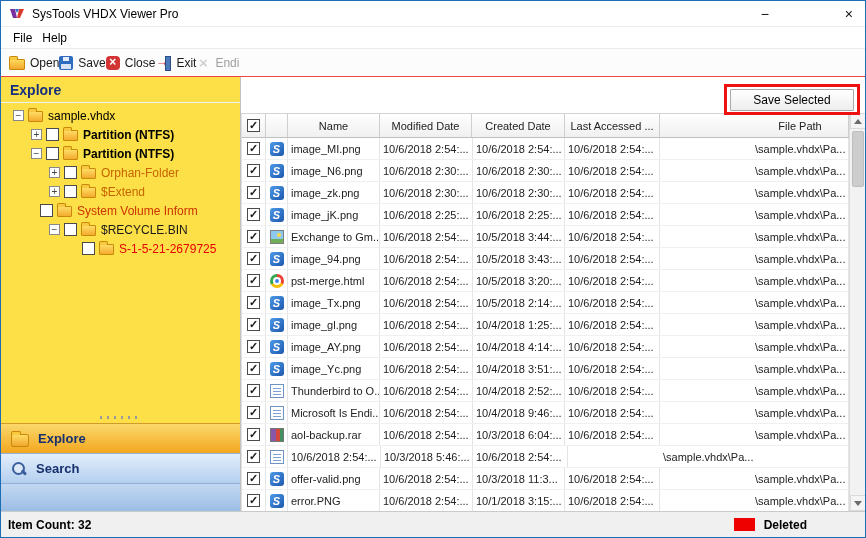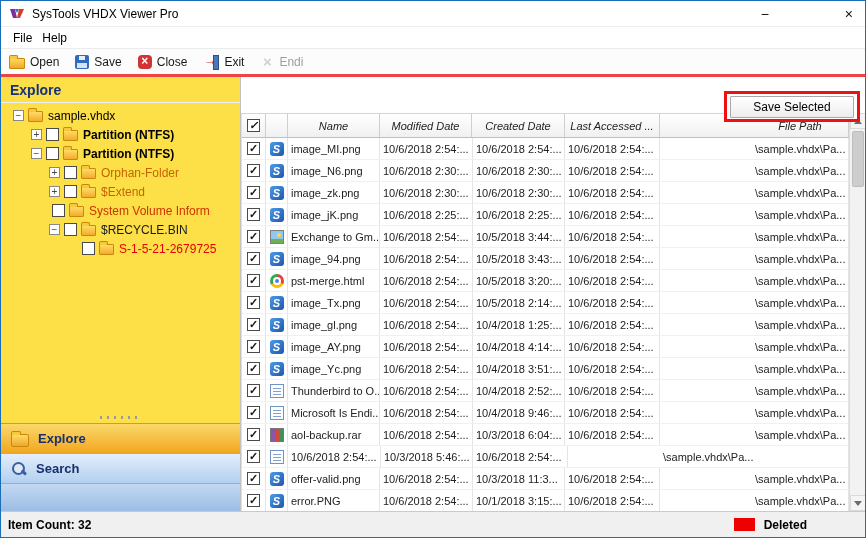--- a/index.html
+++ b/index.html
@@ -11,21 +11,21 @@
   .app-logo { width:16px; height:16px; margin-right:7px; flex:0 0 auto; }
   .title { font-size:12px; color:#000; }
   .win-controls { margin-left:auto; display:flex; align-items:center; gap:76px; }
   .win-btn { font-size:14px; color:#111; cursor:default; line-height:14px; }
 
   
   .menubar { height:22px; flex:0 0 auto; display:flex; align-items:center; gap:10px; padding-left:12px; background:#fff; border-bottom:1px solid #ebebeb; font-size:12px; }
   .menu-item { color:#000; }
 
   
-  .toolbar { height:28px; flex:0 0 auto; display:flex; align-items:center; gap:16px; padding-left:8px; background:#fcfcfc; border-bottom:3px solid #ef4444; }
+  .toolbar { height:28px; flex:0 0 auto; display:flex; align-items:center; padding-left:8px; background:#fcfcfc; border-bottom:1px solid #ef4444; }
   .tool-btn { display:flex; align-items:center; gap:5px; font-size:12px; color:#1a1a1a; }
   .tool-btn.disabled { color:#9f9f9f; }
   .tool-btn.disabled .tbi { opacity:.55; filter:grayscale(1); }
   .tbi { display:inline-block; position:relative; flex:0 0 auto; }
   .tb-open-folder { width:16px; height:11px; background:linear-gradient(#ffd95a,#f0a72c); border:1px solid #c9880a; border-radius:1px; margin-top:3px; }
   .tb-open-folder::before { content:''; position:absolute; top:-4px; left:-1px; width:7px; height:3px; background:#f7c93e; border:1px solid #c9880a; border-bottom:none; border-radius:2px 2px 0 0; }
   .tb-save-disk { width:14px; height:14px; background:#2f6bbf; border-radius:2px; }
   .tb-save-disk::before { content:''; position:absolute; left:4px; top:1px; width:6px; height:4px; background:#e8eef8; }
   .tb-save-disk::after { content:''; position:absolute; left:2px; bottom:1px; width:10px; height:5px; background:#d7e3f5; }
   .tb-close-x { width:14px; height:14px; background:#d23333; border-radius:4px; }
@@ -59,25 +59,25 @@
   .navic-folder { width:18px; height:13px; background:linear-gradient(#ffdc64,#f0a62c); border:1px solid #c9880a; border-radius:2px; margin-top:3px; }
   .navic-folder::before { content:''; position:absolute; top:-4px; left:-1px; width:8px; height:3px; background:#f7c93e; border:1px solid #c9880a; border-bottom:none; border-radius:2px 2px 0 0; }
   .navic-search { width:16px; height:16px; }
   .navic-search::before { content:''; position:absolute; left:1px; top:1px; width:9px; height:9px; border:2px solid #3a5f9e; border-radius:50%; background:#dfe9f6; }
   .navic-search::after { content:''; position:absolute; left:10px; top:10px; width:6px; height:2.5px; background:#3a5f9e; transform:rotate(45deg); border-radius:1px; }
   .nav-filler { height:28px; flex:0 0 auto; background:linear-gradient(#c3d8f2,#9cbde4); border-top:1px solid #8fb0d8; }
 
   
   .main { flex:1 1 auto; min-width:0; display:flex; flex-direction:column; background:#fff; }
   .save-area { height:36px; flex:0 0 auto; position:relative; }
-  .red-annotation { position:absolute; top:14px; right:5px; width:136px; height:31px; border:3px solid #ee1111; background:#fff; display:flex; align-items:center; justify-content:center; }
+  .red-annotation { position:absolute; top:7px; right:5px; width:136px; height:31px; border:3px solid #ee1111; background:#fff; display:flex; align-items:center; justify-content:center; }
   .save-btn { width:124px; height:22px; font-family:"Liberation Sans",sans-serif; font-size:12px; color:#000; background:linear-gradient(#ffffff,#ededed); border:1px solid #a9a9a9; border-radius:1px; }
   .grid-area { flex:1 1 auto; min-height:0; display:flex; }
   .grid { flex:1 1 auto; min-width:0; display:flex; flex-direction:column; border-top:1px solid #d4d4d4; border-left:1px solid #e0e0e0; }
-  .grid-header { height:24px; flex:0 0 auto; display:flex; background:linear-gradient(#ffffff,#f0f0f0); border-bottom:1px solid #bfbfbf;font-style:italic; }
+  .grid-header { height:24px; flex:0 0 auto; display:flex; background:linear-gradient(#ffffff,#f0f0f0); border-bottom:1px solid #bfbfbf; }
   .hcell { display:flex; align-items:center; justify-content:center; font-size:11px; color:#222; border-right:1px solid #cfcfcf; overflow:hidden; white-space:nowrap; }
   .grid-body { flex:1 1 auto; overflow:hidden; }
   .trow { height:22px; display:flex; border-bottom:1px solid #f0f0f0; }
   .cell { display:flex; align-items:center; font-size:11px; color:#222; border-right:1px solid #e4e4e4; overflow:hidden; white-space:nowrap; }
   .tl { justify-content:flex-start; padding-left:3px; }
   .tc { justify-content:center; }
   .w-check { width:24px; justify-content:center; }
   .w-icon  { width:22px; justify-content:center; }
   .w-name  { width:92px; }
   .w-c     { width:93px; }
@@ -199,21 +199,21 @@
             <span class="tree-label" style="color: rgb(198, 99, 0); text-align: center;">Orphan-Folder</span>
           </div>
 
           <div class="tree-item" style="padding-left: 48px;">
             <span class="expander">+</span>
             <span class="cb"></span>
             <span class="folder-ic"></span>
             <span class="tree-label" style="color: rgb(198, 99, 0);">$Extend</span>
           </div>
 
-          <div class="tree-item" style="padding-left: 36px;">
+          <div class="tree-item" style="padding-left: 24px;">
             <span class="expander" style="visibility: hidden;"></span>
             <span class="cb"></span>
             <span class="folder-ic"></span>
             <span class="tree-label" style="color: rgb(204, 51, 0);">System Volume Inform</span>
           </div>
 
           <div class="tree-item" style="padding-left: 48px;">
             <span class="expander">−</span>
             <span class="cb"></span>
             <span class="folder-ic"></span>

